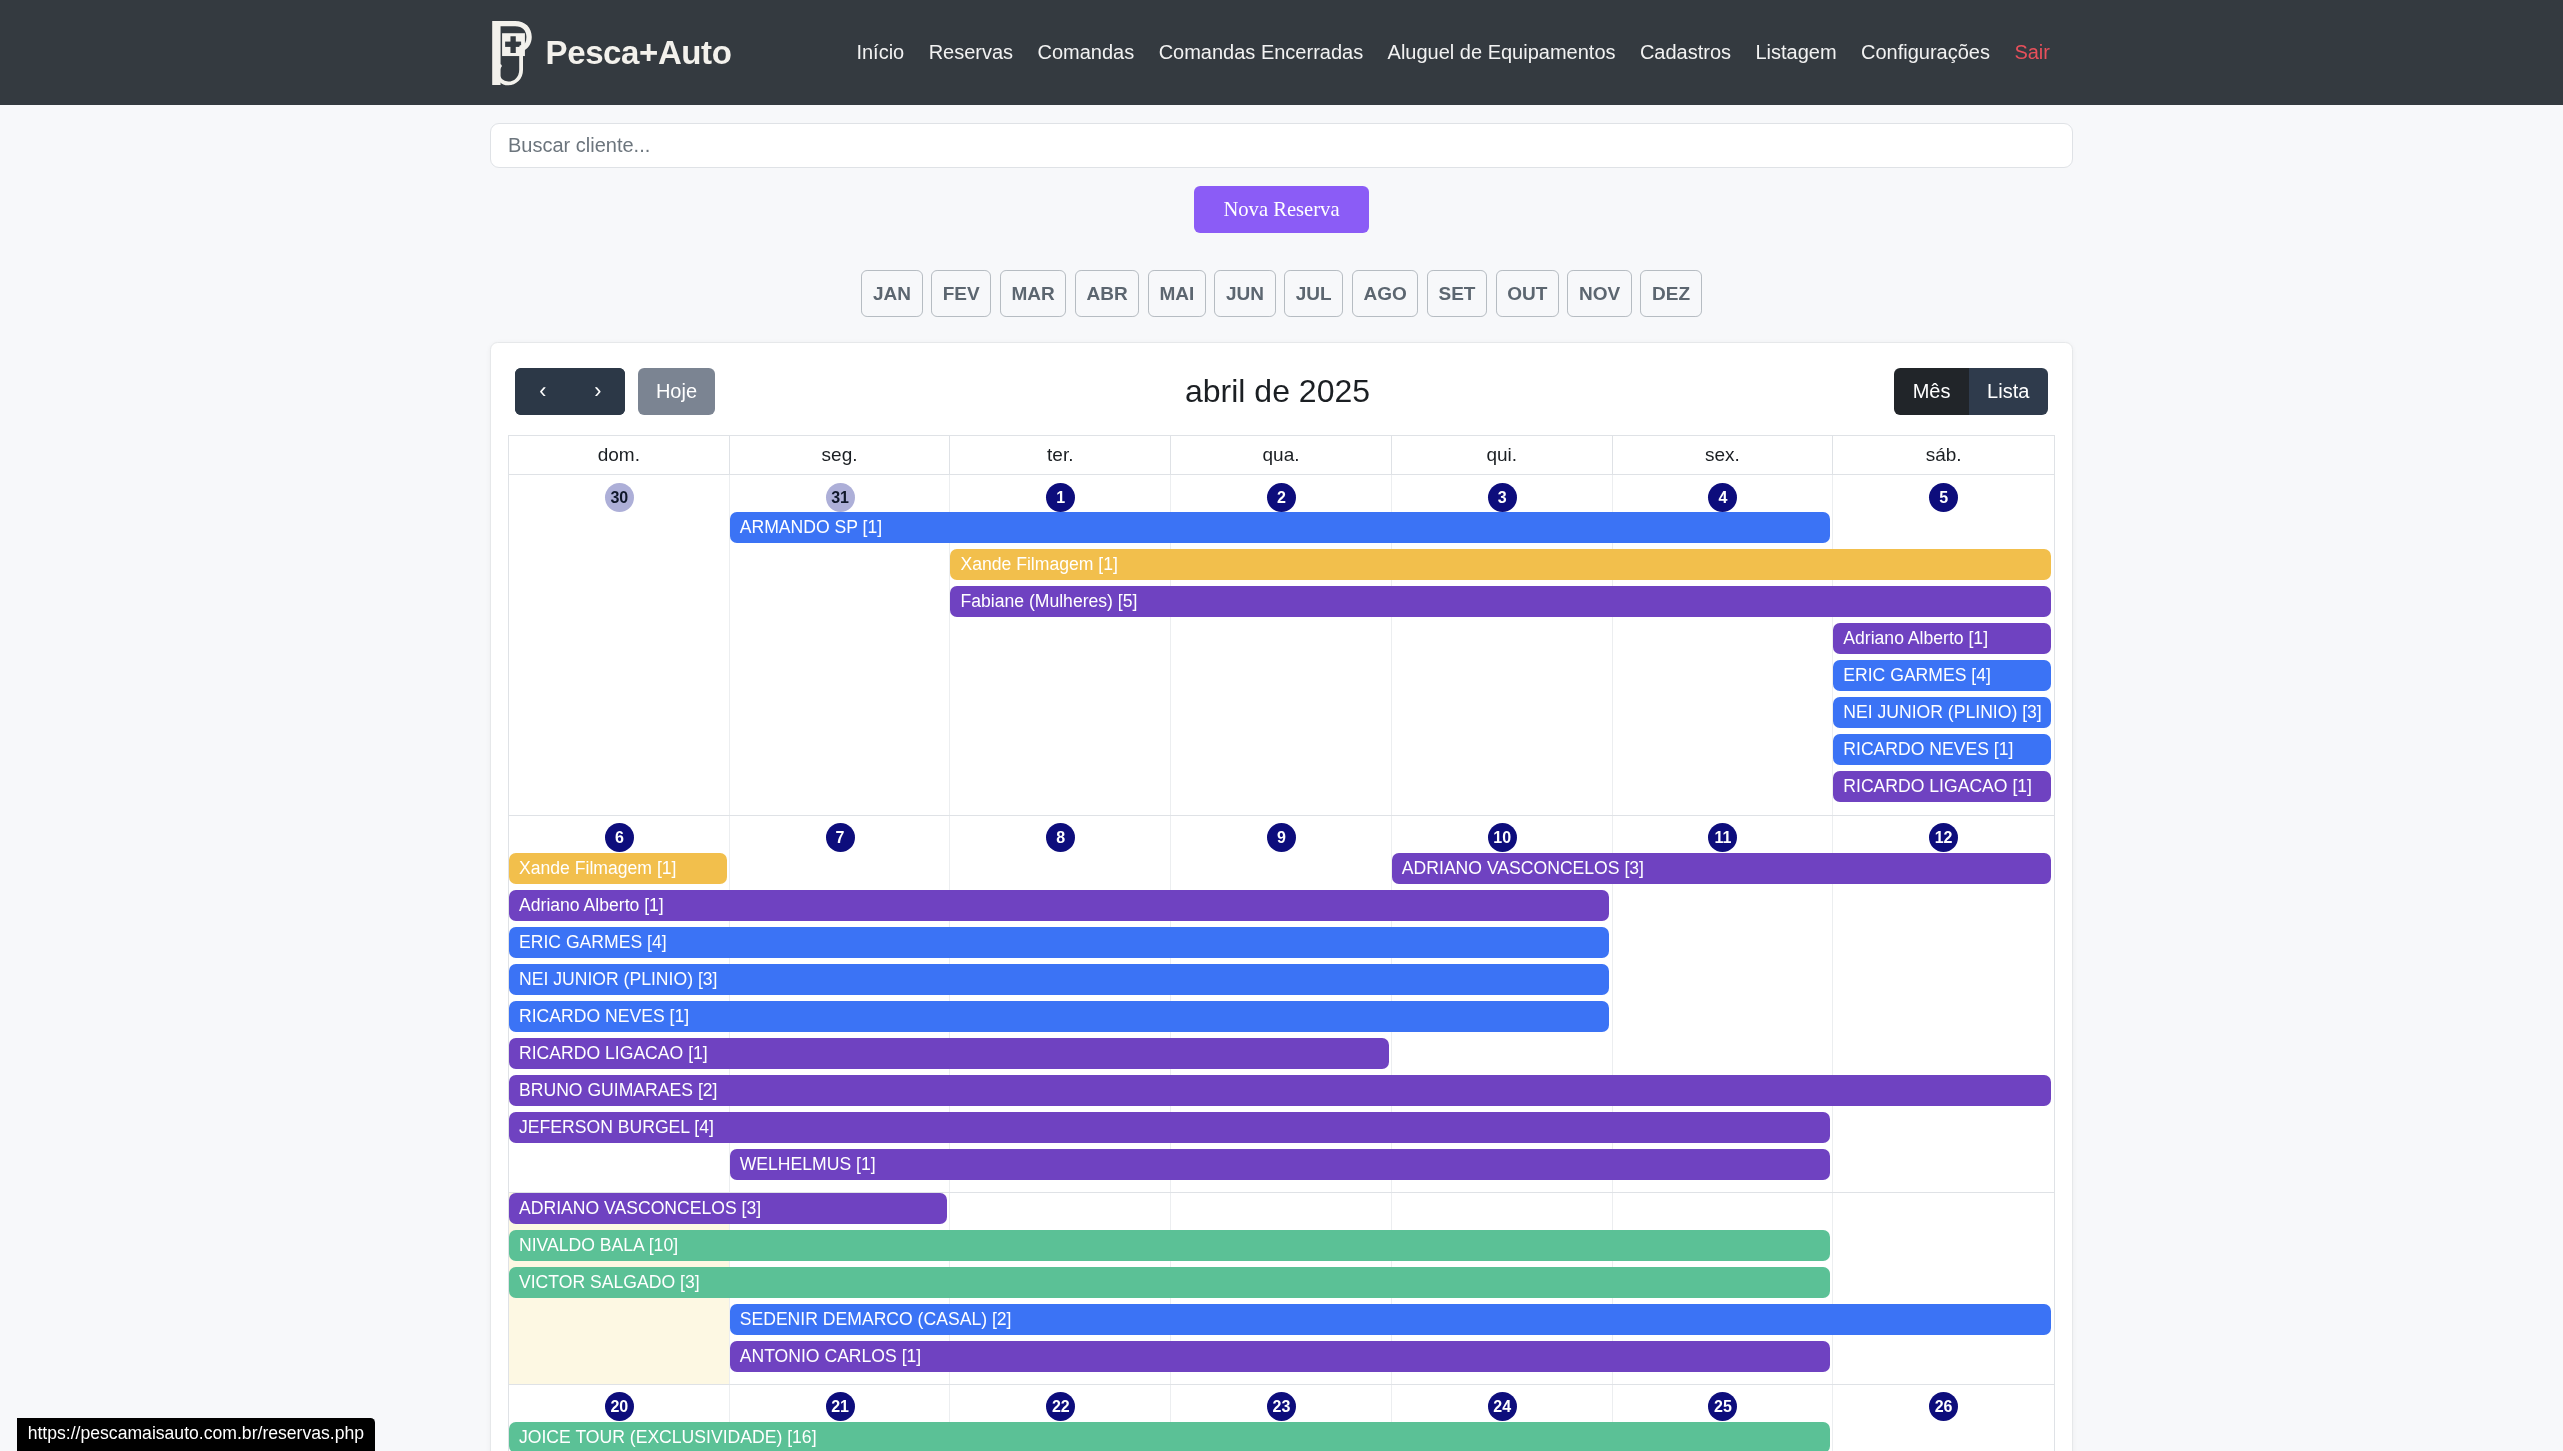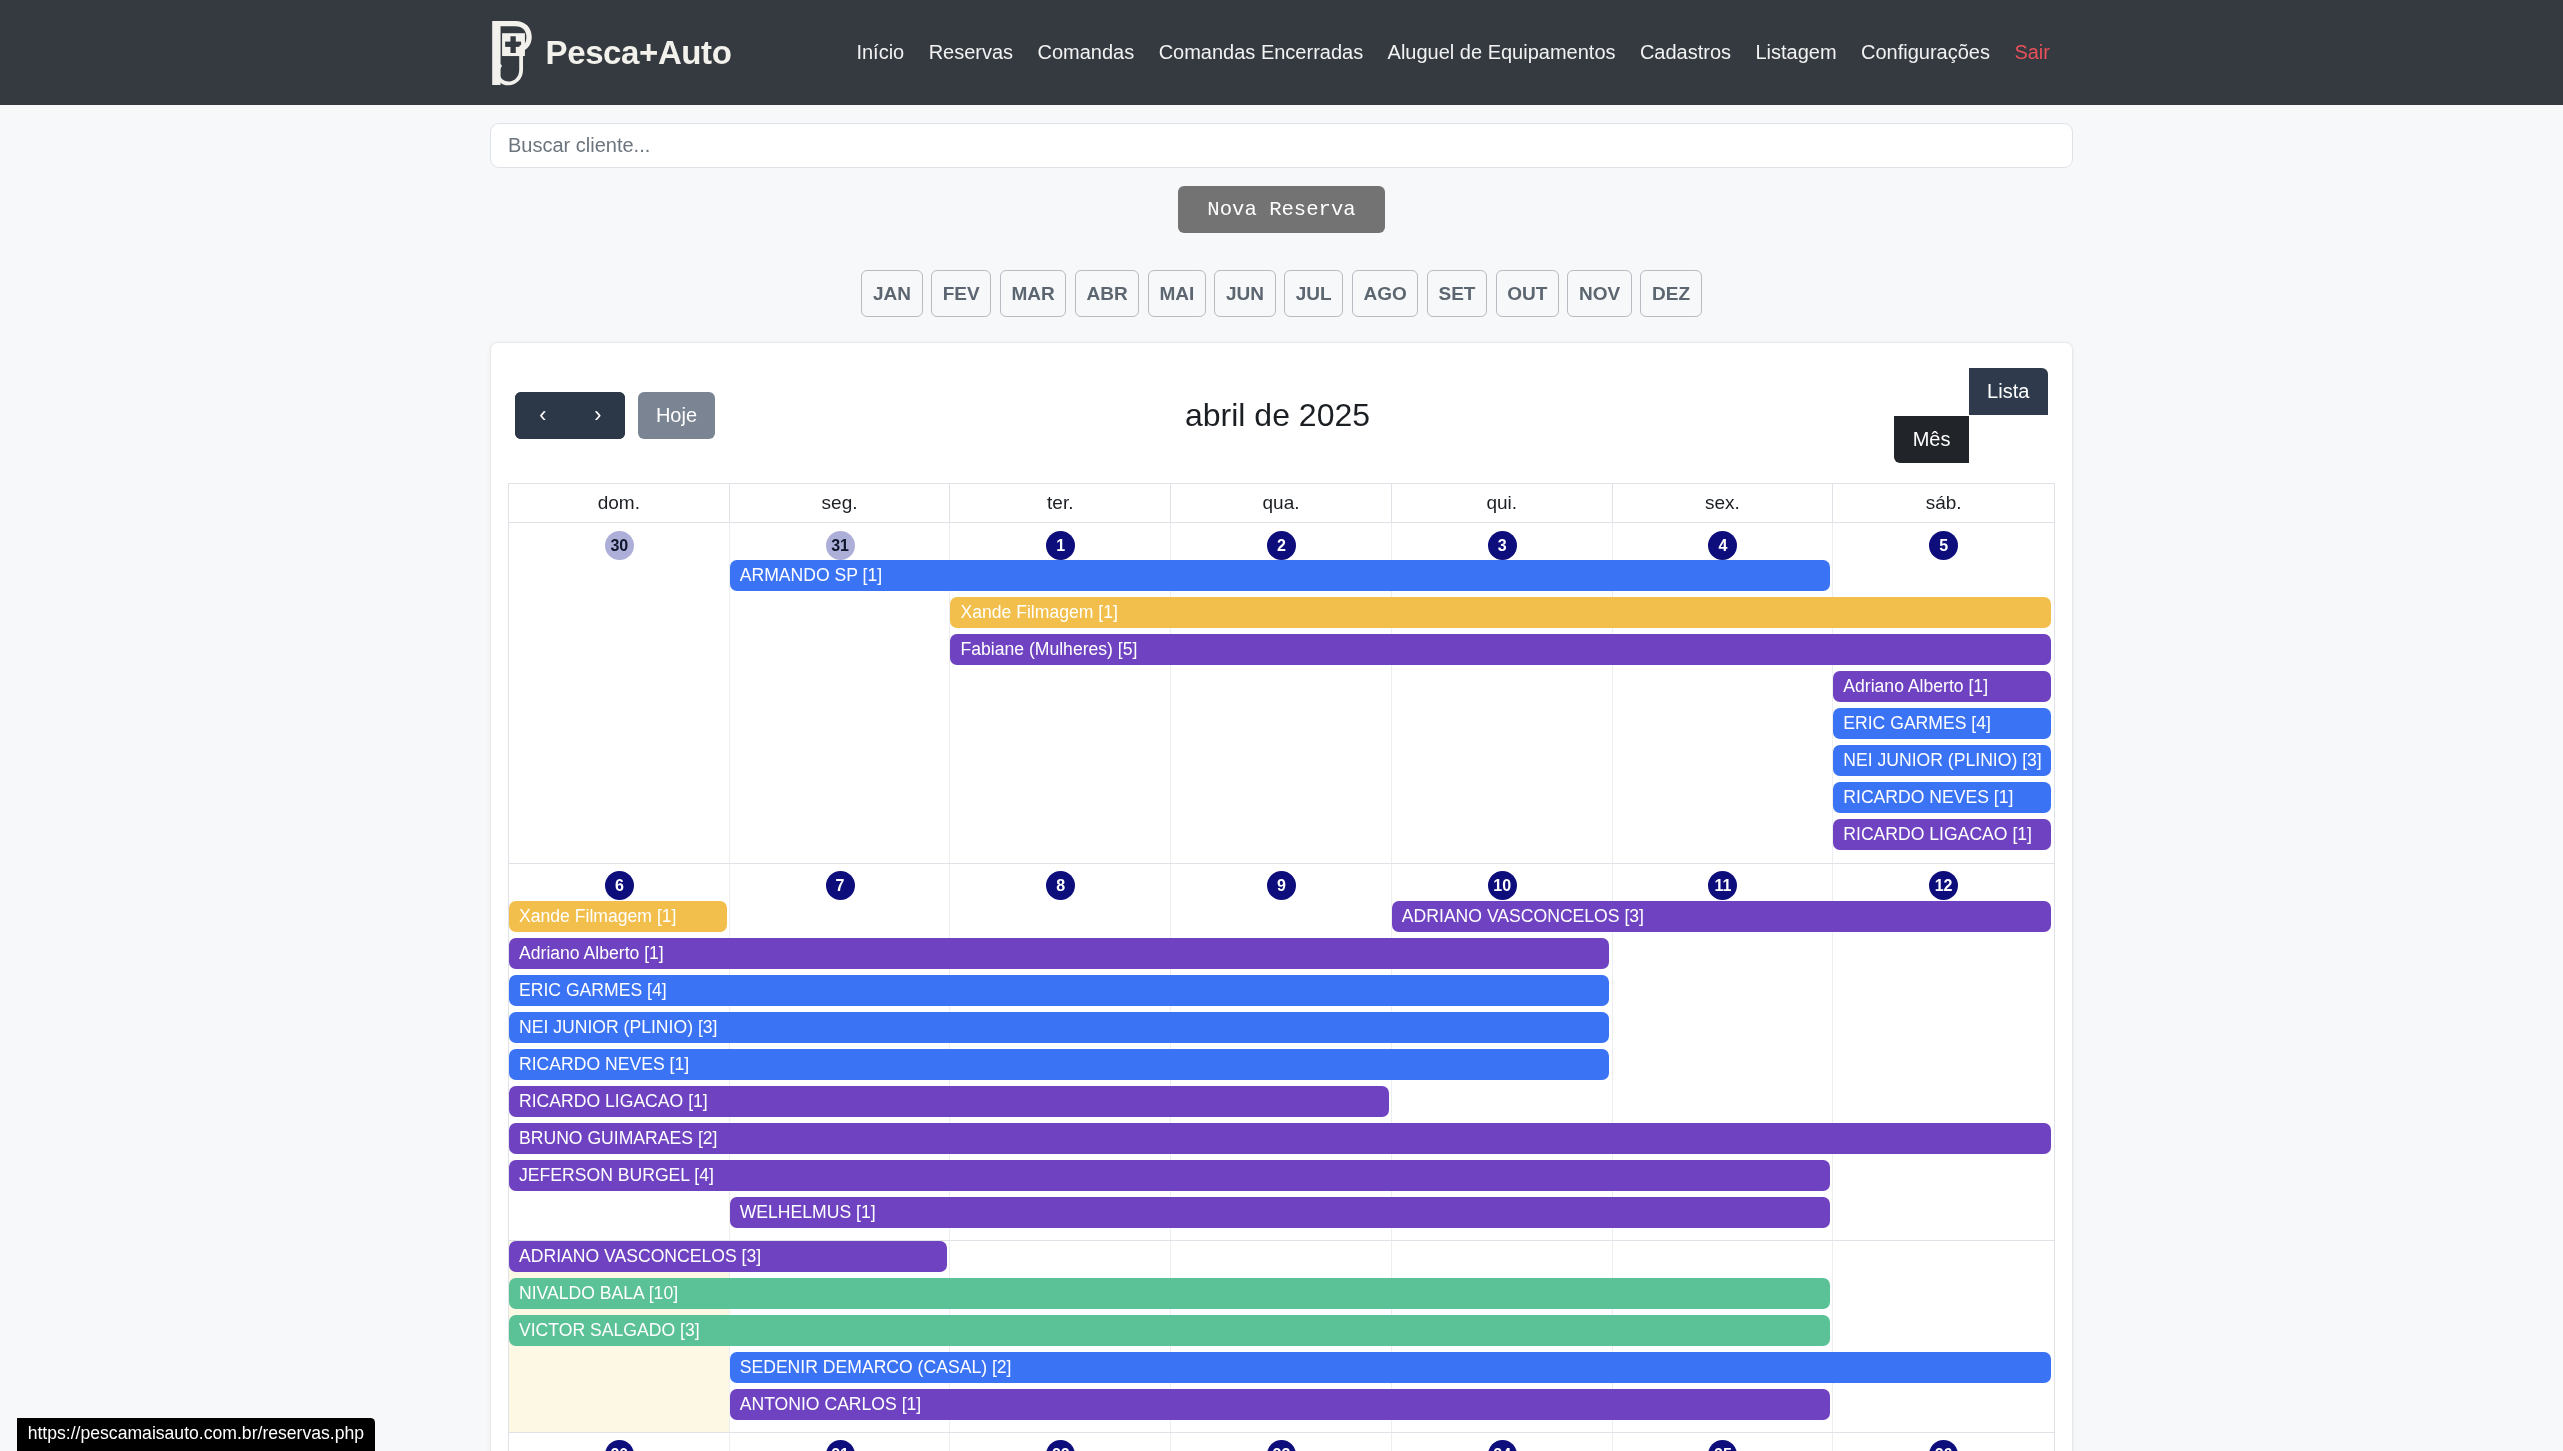--- a/index.html
+++ b/index.html
@@ -57,26 +57,26 @@
     font-size: 20px;
     color: #6c757d;
     padding: 0 17px;
     font-family: "Liberation Sans", sans-serif;
     outline: none;
   }
   .search-input::placeholder { color: #6c757d; }
 
   .new-res-wrap { text-align: center; margin-top: 18.3px; }
   .btn-new-res {
-    background: #737373;
+    background: #8b5cf6;
     color: #fff;
     border: none;
     border-radius: 6.1px;
     font-size: 20.6px;
-    font-family: Liberation Mono, monospace;
+    font-family: Liberation Serif, serif;
     padding: 12.2px 29px;
     cursor: pointer;
   }
 
   .months { display: flex; justify-content: center; gap: 8.4px; margin-top: 37px; }
   .month-btn {
     min-width: 48px;
     height: 47px;
     border: 0.8px solid #b6bcc2;
     border-radius: 6.1px;
@@ -149,21 +149,21 @@
   }
   .view-btn {
     border: none;
     height: 47px;
     padding: 0 18.3px;
     font-size: 20px;
     color: #fff;
     cursor: pointer;
     font-family: "Liberation Sans", sans-serif;
   }
-  .view-btn.active { background: #212529; margin-top: 48px; }
+  .view-btn.active { background: #212529; }
   .view-btn.inactive { background: #2f3b4c; }
 
   
   .cal-grid { padding: 0 17px 0 17px; }
   .dow-row {
     display: grid;
     grid-template-columns: repeat(7, 1fr);
     border-top: 0.8px solid #dfe2e6;
     border-left: 0.8px solid #dfe2e6;
     border-right: 0.8px solid #dfe2e6;

